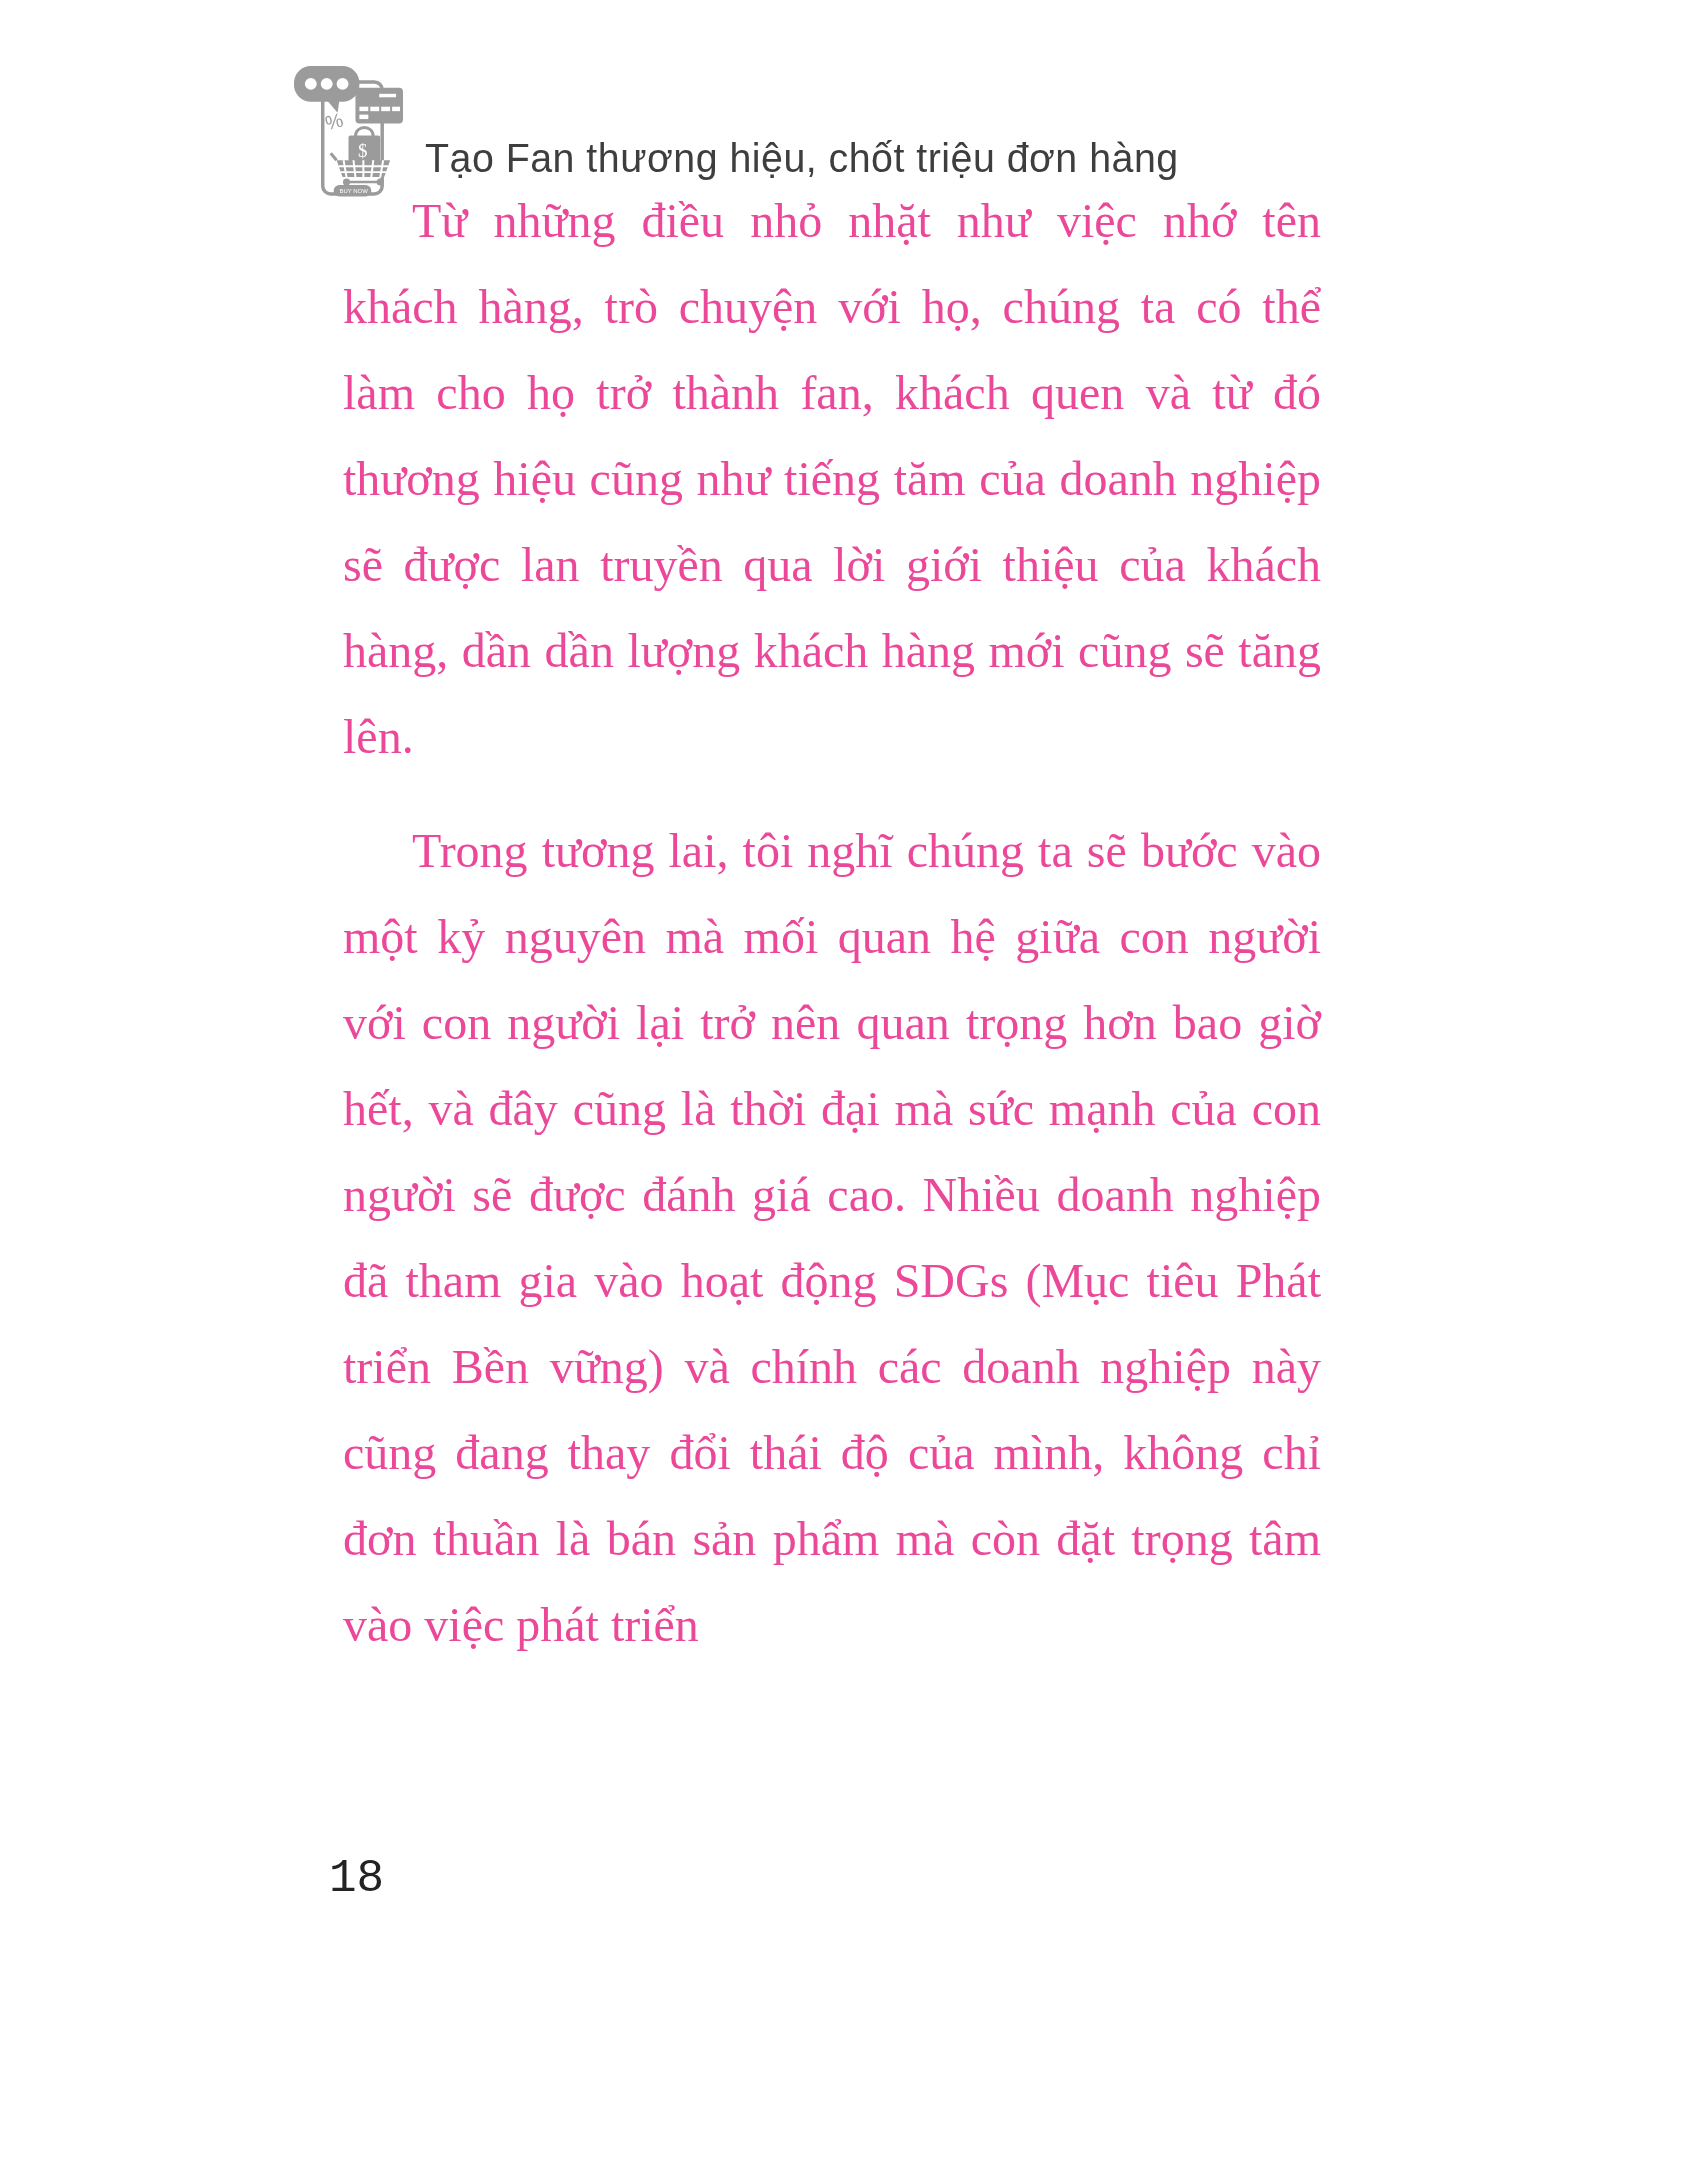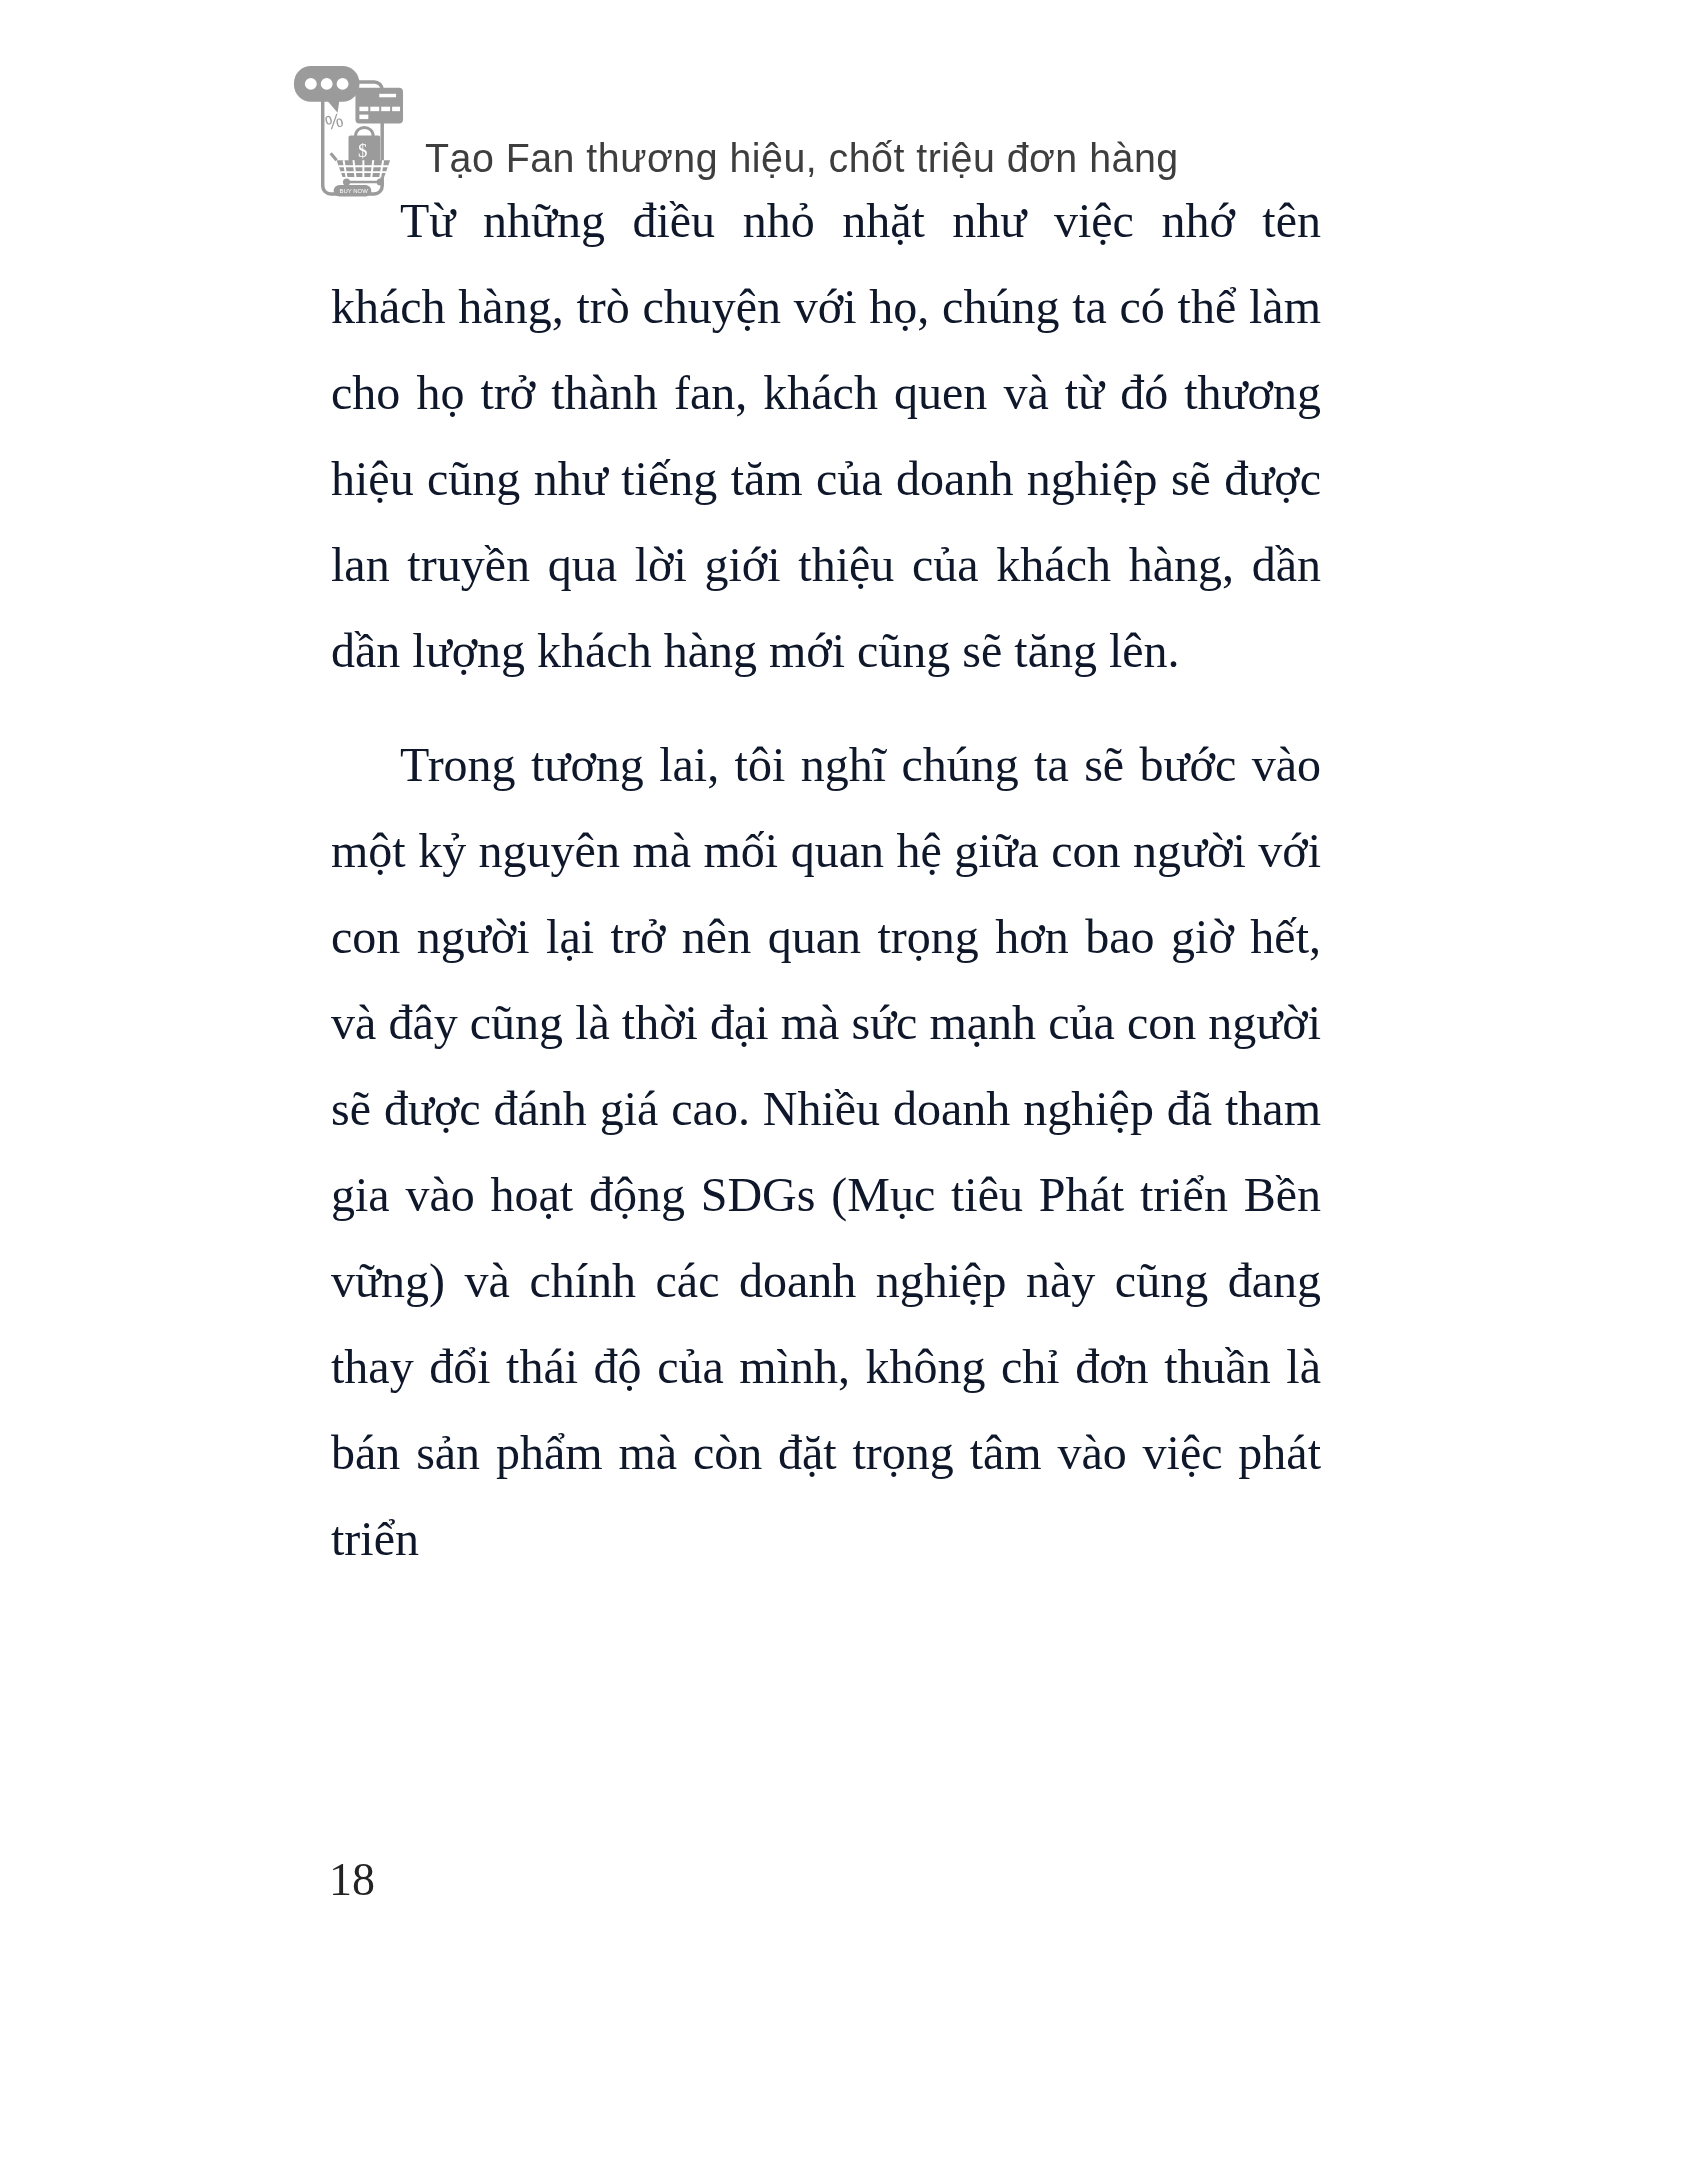--- a/index.html
+++ b/index.html
@@ -35,34 +35,34 @@
     transform: scaleX(0.96);
     transform-origin: left bottom;
   }
   .body-text {
     position: absolute;
     left: 327px;
     top: 178px;
     width: 994px;
   }
   .body-text p {
-    margin: 0 0 28px 4px;
+    margin: 0 0 28px 16px;
     font-size: 48px;
     line-height: 86px;
-    color: #0f172a;
+    color: #ec4899;
     text-align: justify;
     text-indent: 69px;
   }
   .page-number {
     position: absolute;
     left: 329px;
     top: 1853px;
     font-size: 46px;
     color: #232323;
-    font-family: Liberation Serif, serif;
+    font-family: Liberation Mono, monospace;
   }
   svg .ic-fill { fill: #9b9b9b; }
   svg .ic-stroke { stroke: #9b9b9b; fill: #ffffff; }
 </style>
 </head>
 <body>
 
 <div class="page">
 
   <div class="header">

